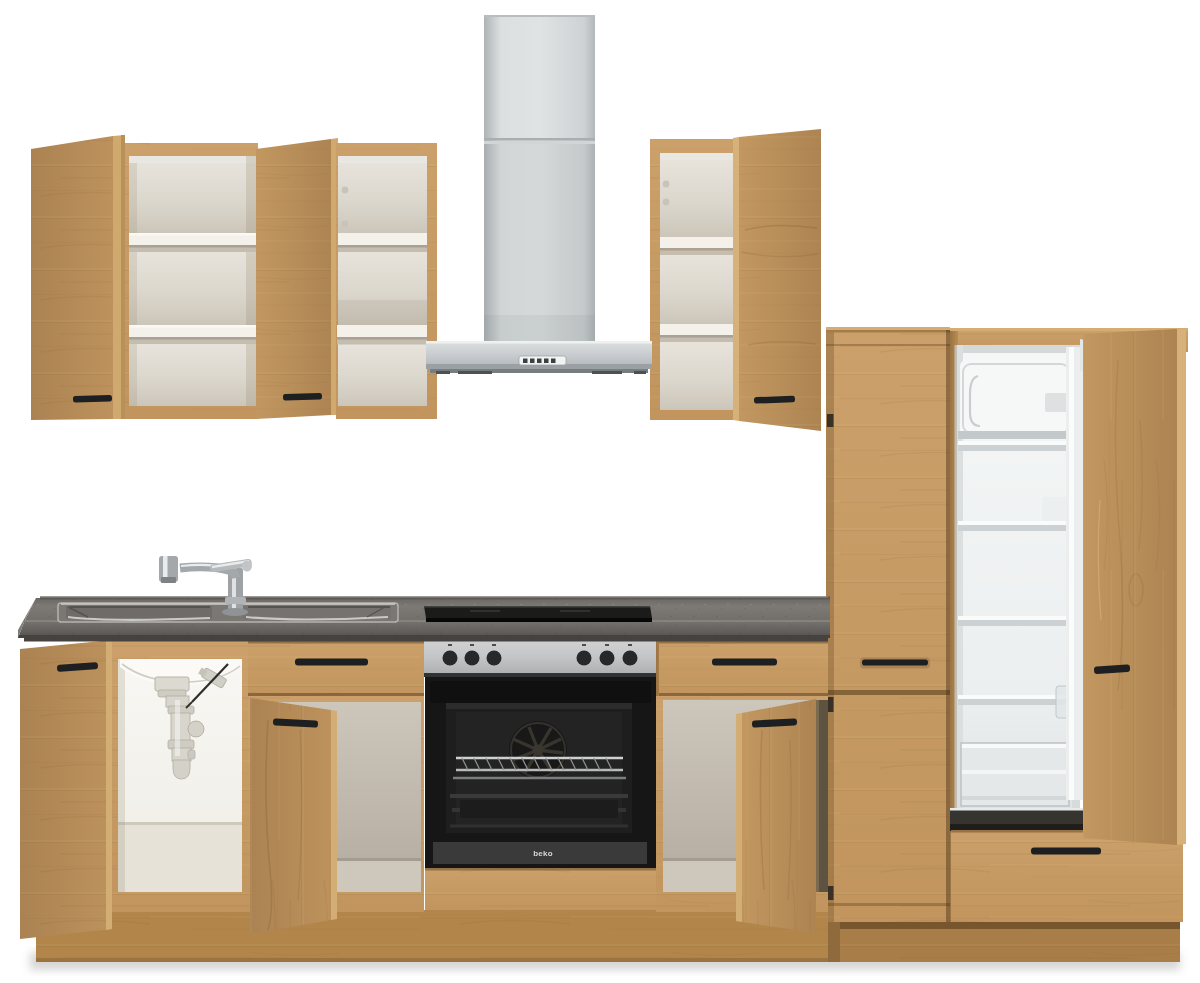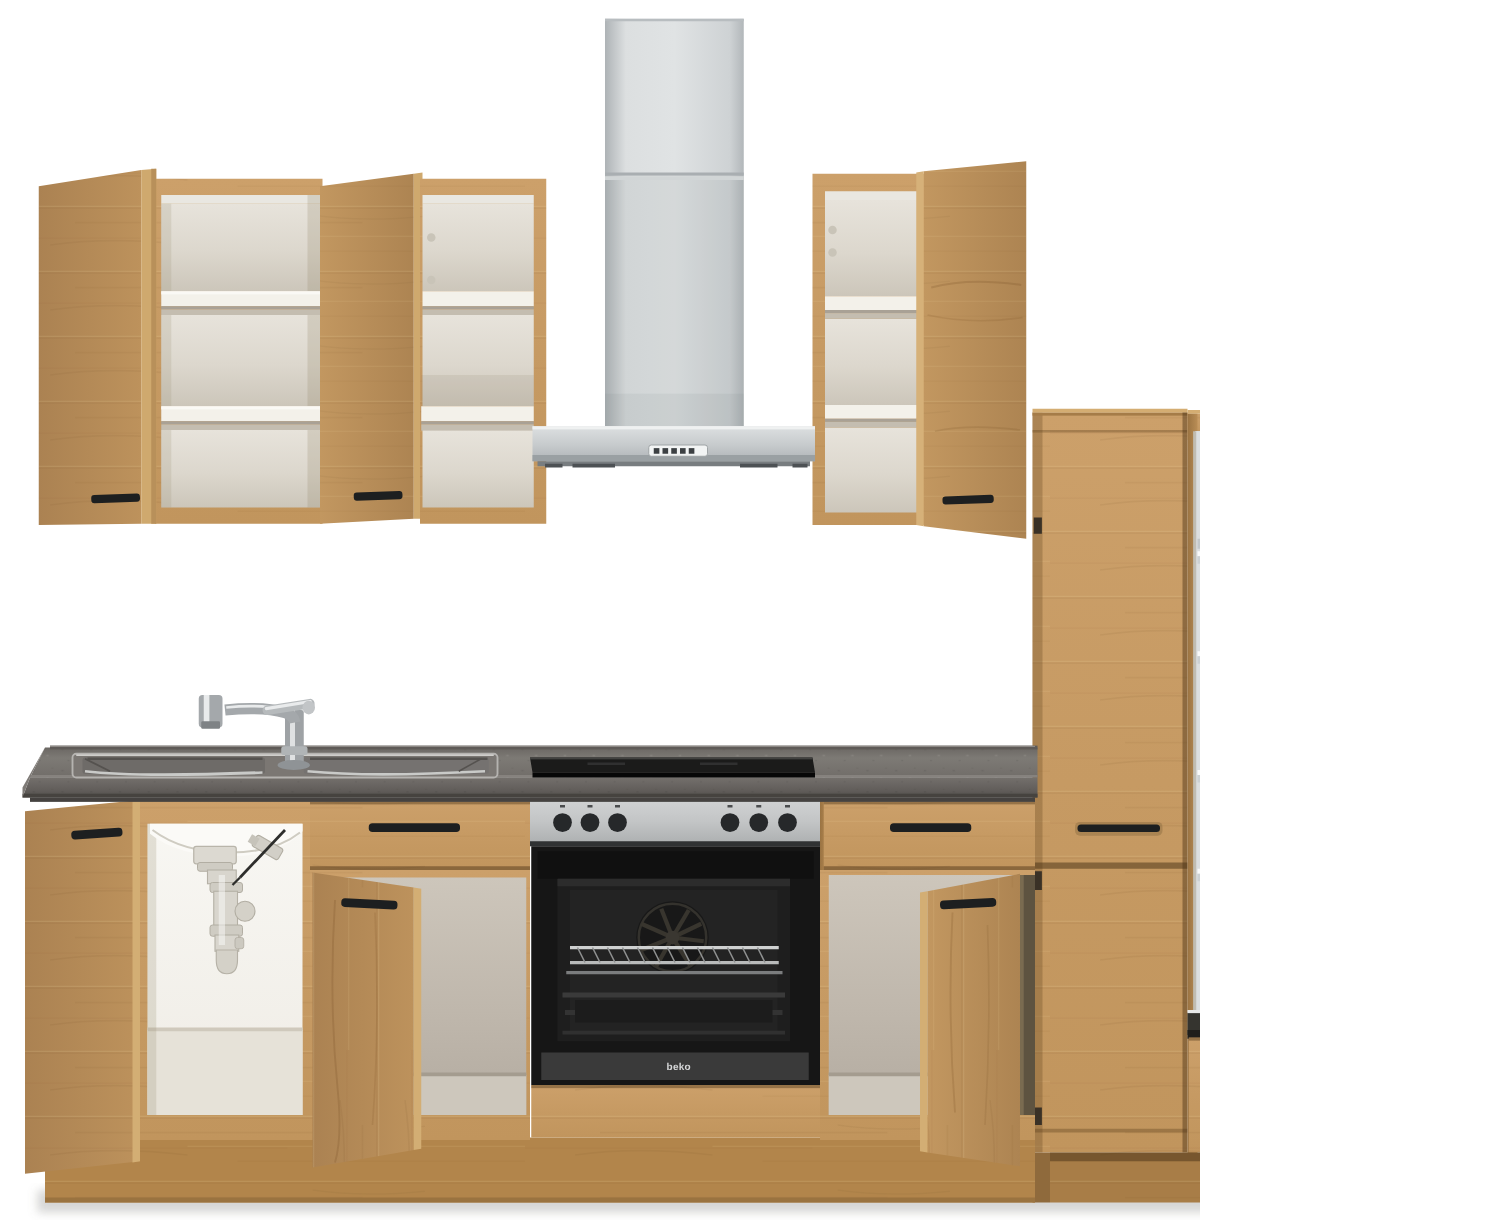--- a/index.html
+++ b/index.html
@@ -1,16 +1,16 @@
 <!DOCTYPE html>
 <html><head>
 <meta charset="utf-8">
 <style>
   html,body{margin:0;padding:0;background:#ffffff;font-family:"Liberation Sans",sans-serif;}
-  #stage{position:relative;width:960px;height:983px;background:#ffffff;overflow:hidden;}
+  #stage{position:relative;width:1200px;height:983px;background:#ffffff;overflow:hidden;}
 </style>
 </head>
 <body>
 <div id="stage">
 <svg width="1200" height="983" viewBox="0 0 1200 983" xmlns="http://www.w3.org/2000/svg">
 <defs>
   <linearGradient id="woodFlat" x1="0" y1="0" x2="0" y2="1">
     <stop offset="0" stop-color="#cca06a"></stop>
     <stop offset="0.5" stop-color="#c69a63"></stop>
     <stop offset="1" stop-color="#c1955d"></stop>

